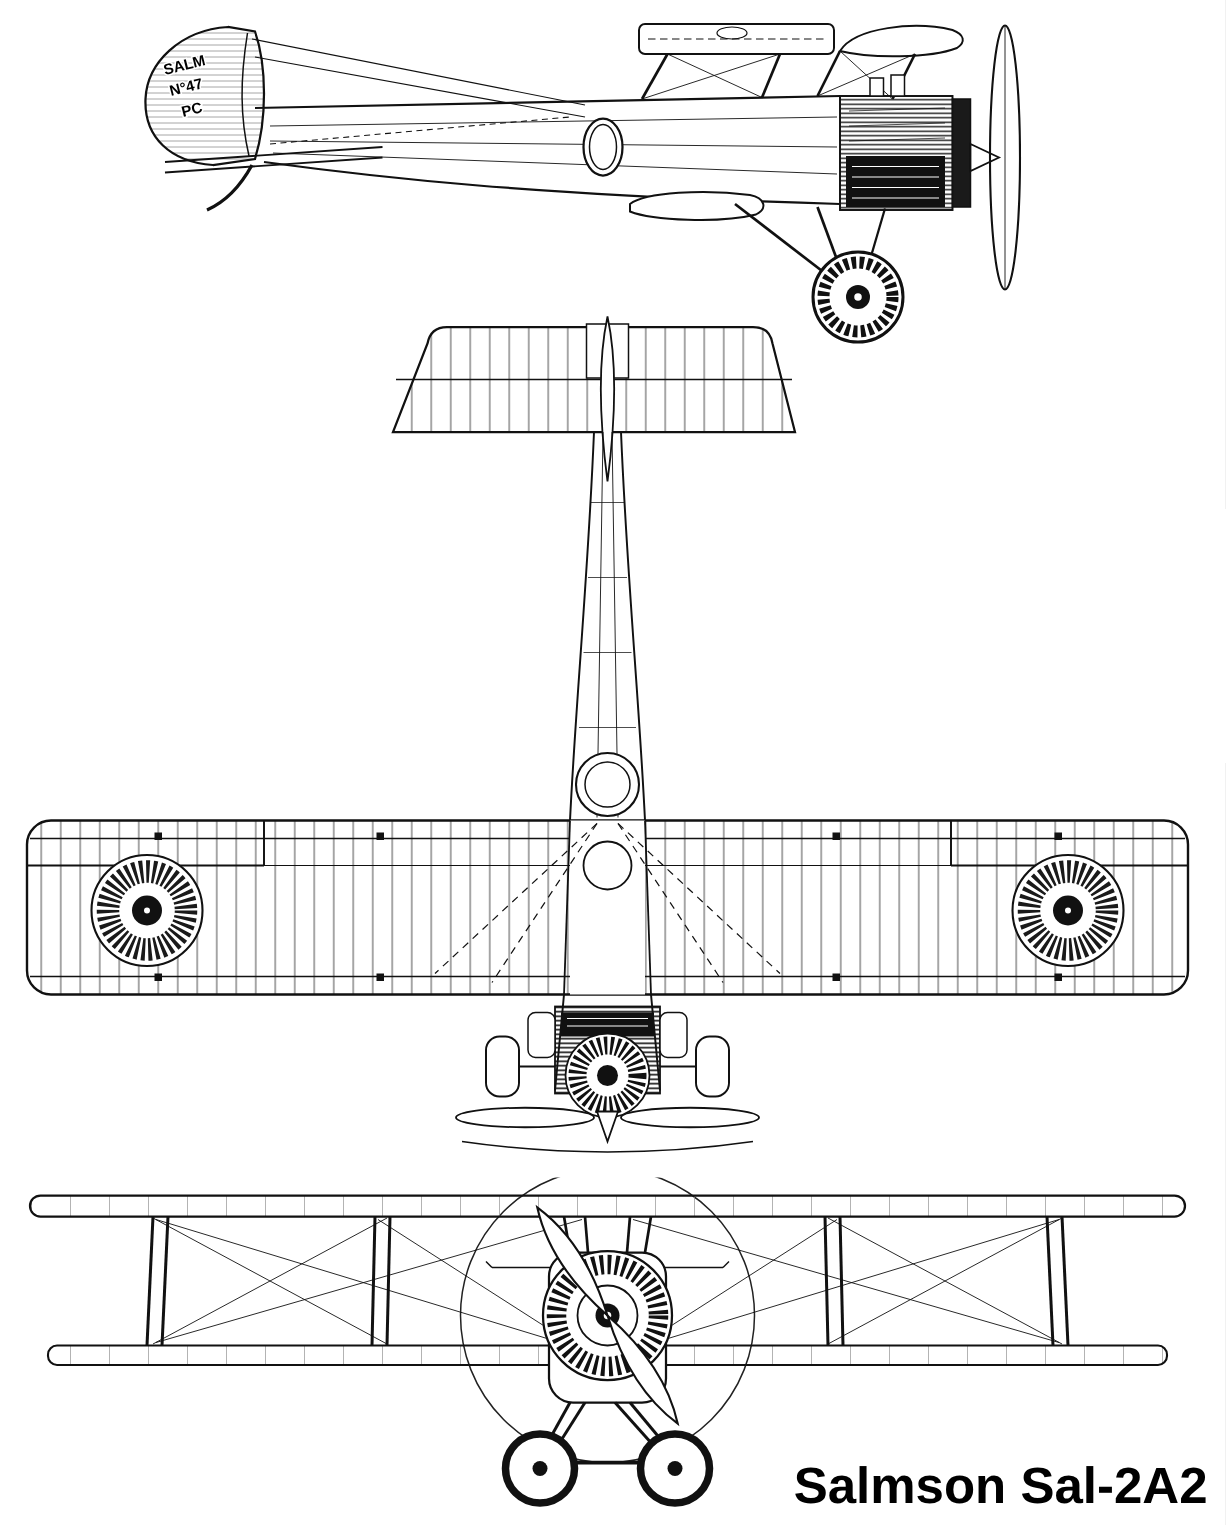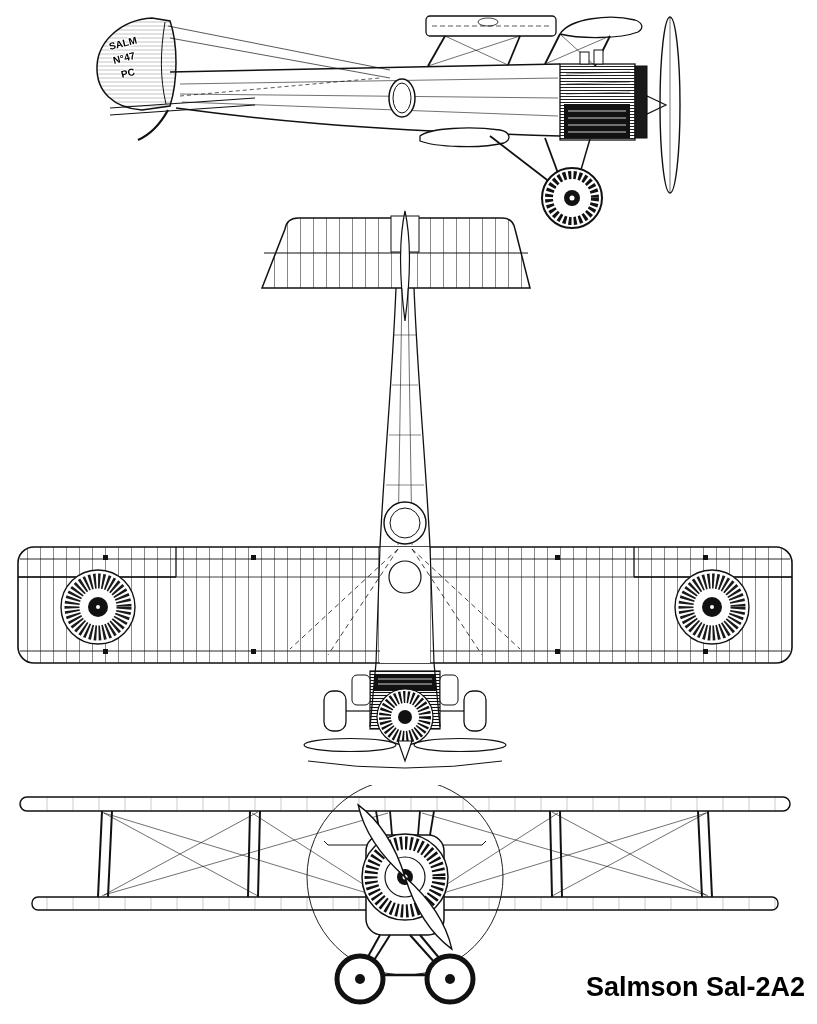--- a/index.html
+++ b/index.html
@@ -15,21 +15,21 @@
   #side-view  { left: 90px;  top: 8px; }
   #top-view   { left: 8px;   top: 205px; }
   #front-view { left: 8px;   top: 785px; }
   .caption {
     position: absolute;
     left: 500px;
     top: 972px;
     width: 305px;
     text-align: right;
     font-weight: bold;
-    font-size: 27px;
+    font-size: 34px;
     color: #000000;
     letter-spacing: 0px;
     font-family: "Liberation Sans", sans-serif;
   }
   svg { display: block; }
   .ink { stroke: #111111; fill: none; }
   text.marking {
     font-family: "Liberation Sans", sans-serif;
     font-size: 10px;
     font-weight: bold;

